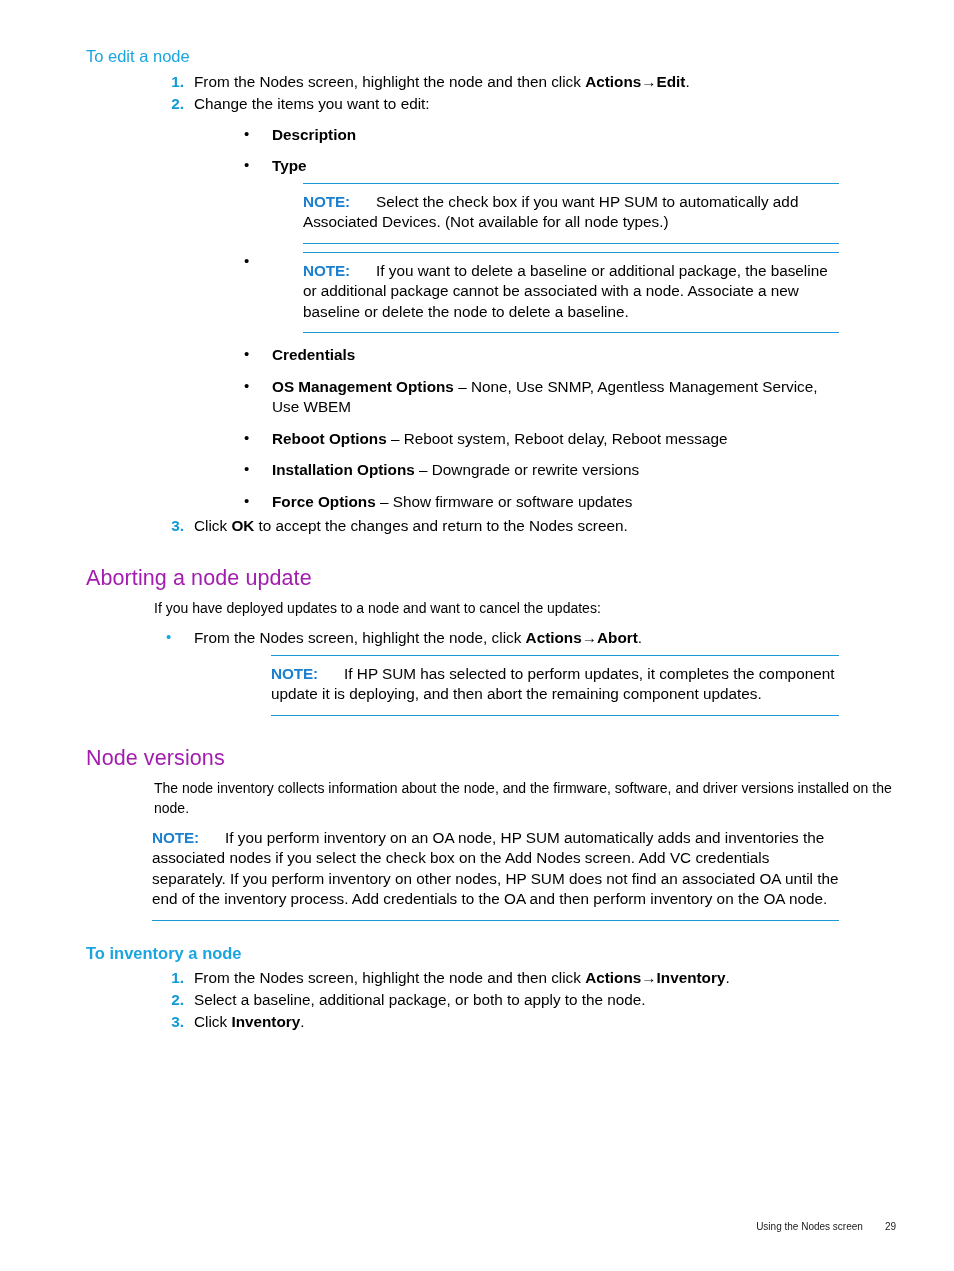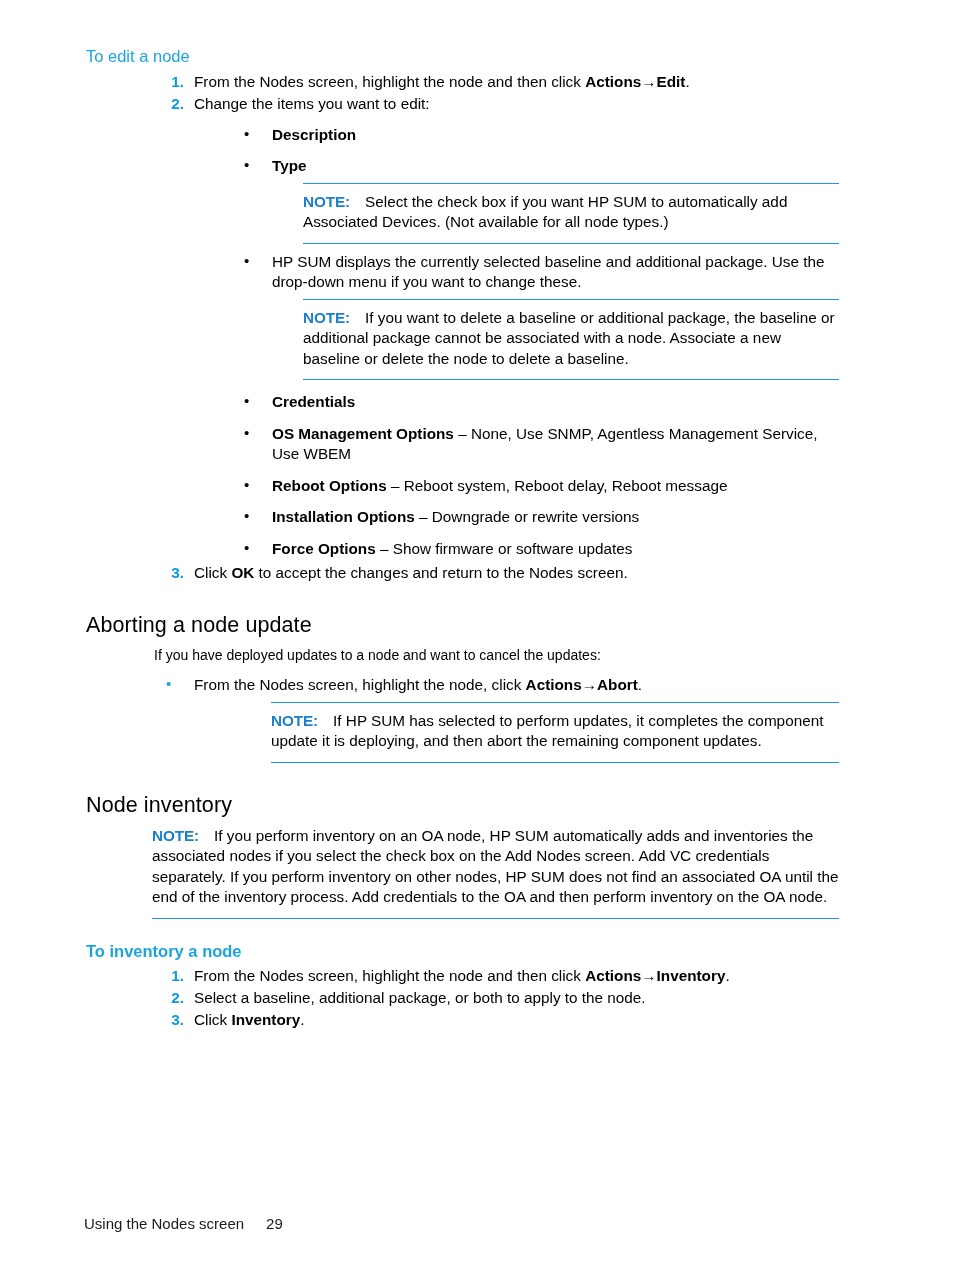--- a/index.html
+++ b/index.html
@@ -18,21 +18,21 @@
   .page {
     position: relative;
     width: 954px;
     height: 1258px;
     box-sizing: border-box;
     padding: 46px 58px 0 86px;
   }
 
   
   h1.sec-h1 {
-    color: #000000;
+    color: #a21caf;
     font-size: 21.5px;
     font-weight: normal;
     letter-spacing: 0.1px;
     margin: 0 0 6px 0;
     line-height: 1.2;
   }
   h2.sec-h2 {
     color: #1ba5e0;
     font-size: 16.5px;
     font-weight: normal;
@@ -106,21 +106,21 @@
     border-top: 1.6px solid #1b9ad6;
     border-bottom: 1.6px solid #1b9ad6;
     padding: 8px 0 10px 0;
     margin: 6px 0 8px 0;
     font-size: 15.3px;
     line-height: 20.5px;
   }
   .note .note-label {
     color: #1b7fd0;
     font-weight: bold;
-    margin-right: 15px;
+    margin-right: 26px;
     letter-spacing: -0.1px;
   }
   
   .note.ind-deep { margin-left: 217px; margin-right: 57px; }
   .note.ind-abort{ margin-left: 185px; margin-right: 57px; }
   .note.ind-shallow { margin-left: 66px; margin-right: 57px; }
 
   
   .note.joined-top { border-top: none; margin-top: -8px; padding-top: 9px; }
   p.indent-2 {
@@ -134,24 +134,25 @@
   .link {
     color: #1b9ad6;
     text-decoration: none;
   }
 
   .arrow { font-weight: bold; }
 
   
   .footer {
     position: absolute;
-    left: 84px;
+    left: 68px;
     right: 58px;
     bottom: 26px;
-    font-size: 15px;
+    text-align: right;
+    font-size: 10px;
     color: #1a1a1a;
   }
   .footer .ftitle { margin-right: 22px; }
   .footer .fpage { font-weight: normal; }
 </style>
 </head>
 <body>
 
 <div class="page">
 
@@ -181,21 +182,20 @@
     </li>
   </ul>
 
   <div class="note ind-deep">
     <span class="note-label">NOTE:</span><span>Select the check box if you want HP SUM to automatically add Associated Devices. (Not available for all node types.)</span>
   </div>
 
   <ul class="bullets lvl-sub">
     <li style="margin-right:62px;margin-bottom:6px;">
       <span class="dot">•</span>
-      <span>HP SUM displays the currently selected baseline and additional package. Use the drop-down menu if you want to change these.</span>
     </li>
   </ul>
 
   <div class="note ind-deep">
     <span class="note-label">NOTE:</span><span>If you want to delete a baseline or additional package, the baseline or additional package cannot be associated with a node. Associate a new baseline or delete the node to delete a baseline.</span>
   </div>
 
   <ul class="bullets lvl-sub" style="margin-top:12px;">
     <li>
       <span class="dot">•</span>
@@ -234,22 +234,23 @@
     <li>
       <span class="dot">•</span>
       <span>From the Nodes screen, highlight the node, click </span><b>Actions</b><b class="arrow">→</b><b>Abort</b><span>.</span>
     </li>
   </ul>
 
   <div class="note ind-abort">
     <span class="note-label">NOTE:</span><span>If HP SUM has selected to perform updates, it completes the component update it is deploying, and then abort the remaining component updates.</span>
   </div>
 
-  <h1 class="sec-h1 spaced">Node inventory</h1>
-
+  <h1 class="sec-h1 spaced">Node versions</h1>
+
+  <p class="indent-2" style="margin-bottom:8px;max-width:790px;">The node inventory collects information about the node, and the firmware, software, and driver versions installed on the node.</p>
 
 
   <div class="note ind-shallow joined-top">
     <span class="note-label">NOTE:</span><span>If you perform inventory on an OA node, HP SUM automatically adds and inventories the associated nodes if you select the check box on the Add Nodes screen. Add VC credentials separately. If you perform inventory on other nodes, HP SUM does not find an associated OA until the end of the inventory process. Add credentials to the OA and then perform inventory on the OA node.</span>
   </div>
 
   <h2 class="sec-h2 spaced" style="margin-top:22px;font-weight:bold;">To inventory a node</h2>
 
   <ol class="steps">
     <li>

